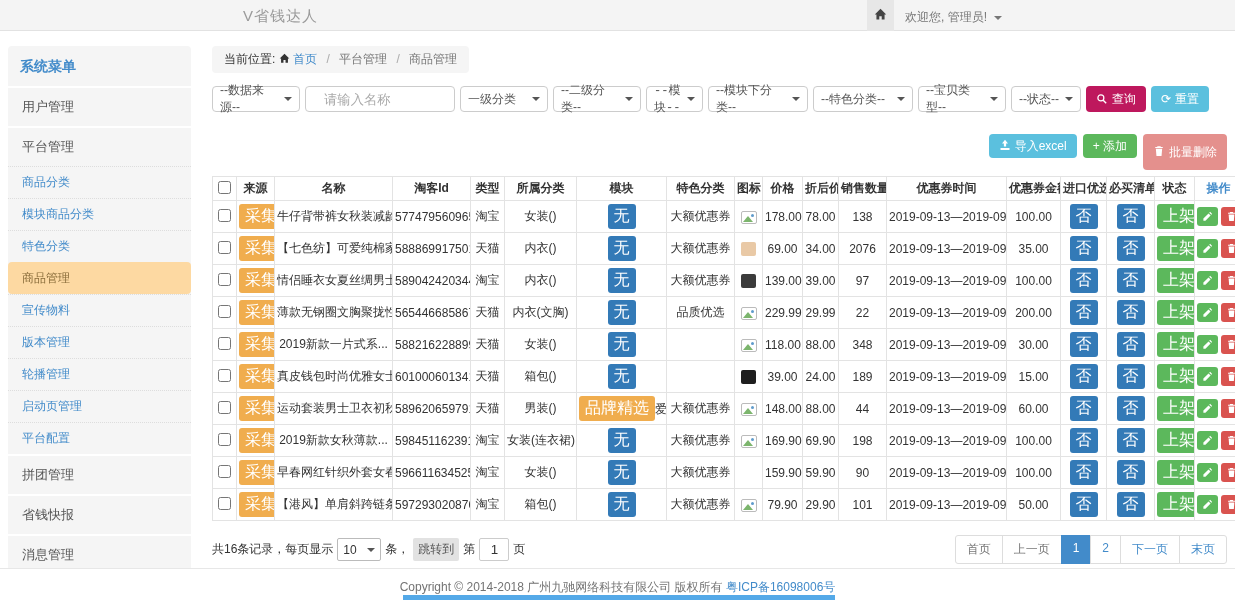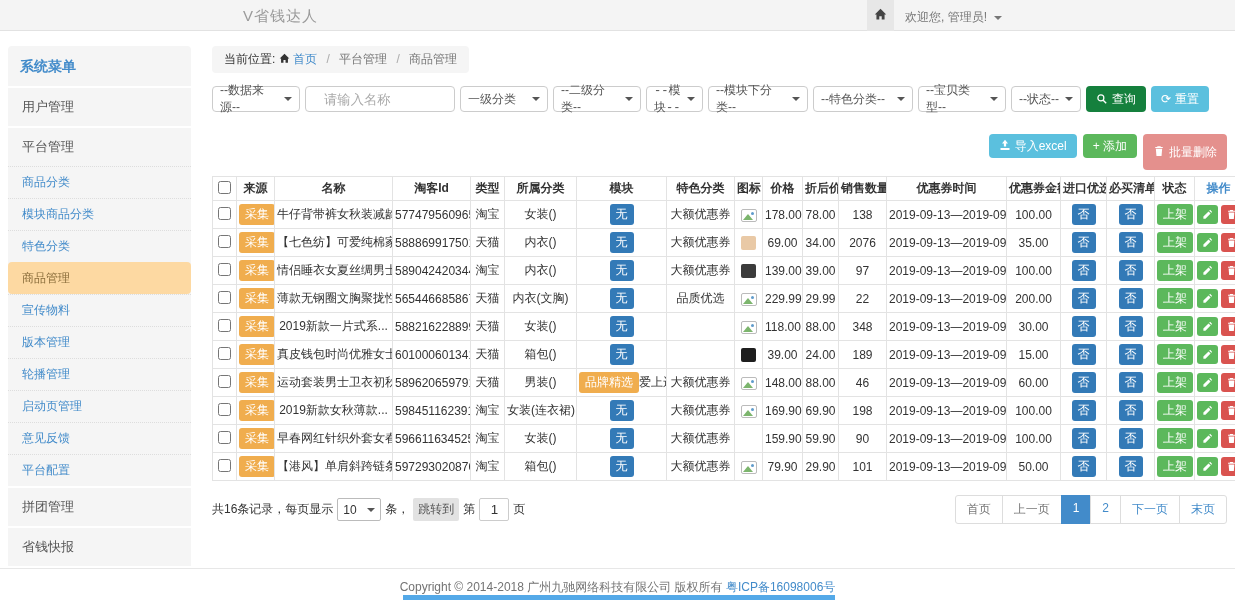--- a/index.html
+++ b/index.html
@@ -38,34 +38,34 @@
   .filters { margin-top:13px; display:flex; gap:5px; align-items:center; }
   .f-select { height:26px; border:1px solid #ccc; border-radius:4px; background:#fff; color:#555;
               display:flex; align-items:center; justify-content:space-between; padding:0 7px; cursor:pointer; }
   .f-select .caret-t { width:0; height:0; border-left:4px solid transparent; border-right:4px solid transparent;
                        border-top:4px solid #555; margin-left:5px; }
   .f-input { height:26px; width:150px; border:1px solid #ccc; border-radius:4px; padding:0 18px; color:#555; }
   .f-input::placeholder { color:#aaa; }
   .btn { border:none; border-radius:4px; color:#fff; height:26px; padding:0 10px; cursor:pointer;
          display:inline-flex; align-items:center; gap:4px; font-size:12px; }
   .btn svg { width:12px; height:12px; fill:#fff; }
-  .btn-query { background:#15803d; }
+  .btn-query { background:#be185d; }
   .btn-reset { background:#5bc0de; }
 
   .toolbar { margin-top:22px; display:flex; justify-content:flex-end; gap:6px; }
   .btn-import { background:#5bc0de; height:24px; }
   .btn-add { background:#5cb85c; height:24px; }
   .btn-batch { background:#e4908d; height:36px; }
 
   table.grid { margin-top:6px; width:100%; border-collapse:collapse; table-layout:fixed; }
   .grid th, .grid td { border:1px solid #e3e3e3; text-align:center; padding:3px 2px; height:26px;
                        overflow:hidden; white-space:nowrap; font-weight:normal; }
   .grid th { color:#333; font-weight:bold; height:24px; background:#fff; }
   .grid th.op-col { color:#428bca; }
-  .badge { display:inline-block; color:#fff; border-radius:3px; padding:2px 6px; font-size:12px; cursor:pointer; }
+  .badge { display:inline-block; color:#fff; border-radius:3px; padding:2px 6px; font-size:16px; cursor:pointer; }
   .b-orange { background:#f0ad4e; }
   .b-blue { background:#337ab7; }
   .b-green { background:#5cb85c; }
   .mini-btn { display:inline-flex; align-items:center; justify-content:center; width:21px; height:19px;
               border:none; border-radius:3px; cursor:pointer; vertical-align:middle; }
   .mini-btn svg { width:11px; height:11px; fill:#fff; }
   .mb-edit { background:#5cb85c; margin-right:3px; }
   .mb-del { background:#d9534f; }
   .img-ph { display:inline-block; width:16px; height:13px; background:#fff; border:1px solid #bbb;
             border-radius:2px; position:relative; vertical-align:middle; }
@@ -121,21 +121,20 @@
     </div>
   <div id="side-sub">
       <div class="sub-item">商品分类</div>
       <div class="sub-item">模块商品分类</div>
       <div class="sub-item">特色分类</div>
       <div class="sub-item active">商品管理</div>
       <div class="sub-item">宣传物料</div>
       <div class="sub-item">版本管理</div>
       <div class="sub-item">轮播管理</div>
       <div class="sub-item">启动页管理</div>
-      <div class="sub-item">意见反馈</div>
       <div class="sub-item">平台配置</div>
     </div>
   <div id="side-bottom">
       <div class="side-item">拼团管理</div>
       <div class="side-item">省钱快报</div>
       <div class="side-item">消息管理</div>
     </div>
 </aside>
 
 <div class="main">
@@ -435,21 +434,21 @@
           <td><span class="badge b-orange">采集</span></td>
           <td class="name-cell">运动套装男士卫衣初秋...</td>
           <td>589620659791</td>
           <td>天猫</td>
           <td>男装()</td>
           <td><span class="badge b-orange">品牌精选</span>爱上运动</td>
           <td>大额优惠券</td>
           <td><span class="img-ph"></span></td>
           <td>148.00</td>
           <td>88.00</td>
-          <td>46</td>
+          <td>44</td>
           <td>2019-09-13—2019-09-15</td>
           <td>60.00</td>
           <td><span class="badge b-blue">否</span></td>
           <td><span class="badge b-blue">否</span></td>
           <td><span class="badge b-green">上架</span></td>
           <td><button class="mini-btn mb-edit">
               <svg viewBox="0 0 16 16">
                 <path d="M2 11 L2 14 L5 14 L12.5 6.5 L9.5 3.5 Z M10.5 2.5 L13.5 5.5 L14.8 4.2 L11.8 1.2 Z"></path>
               </svg>
             </button><button class="mini-btn mb-del">

